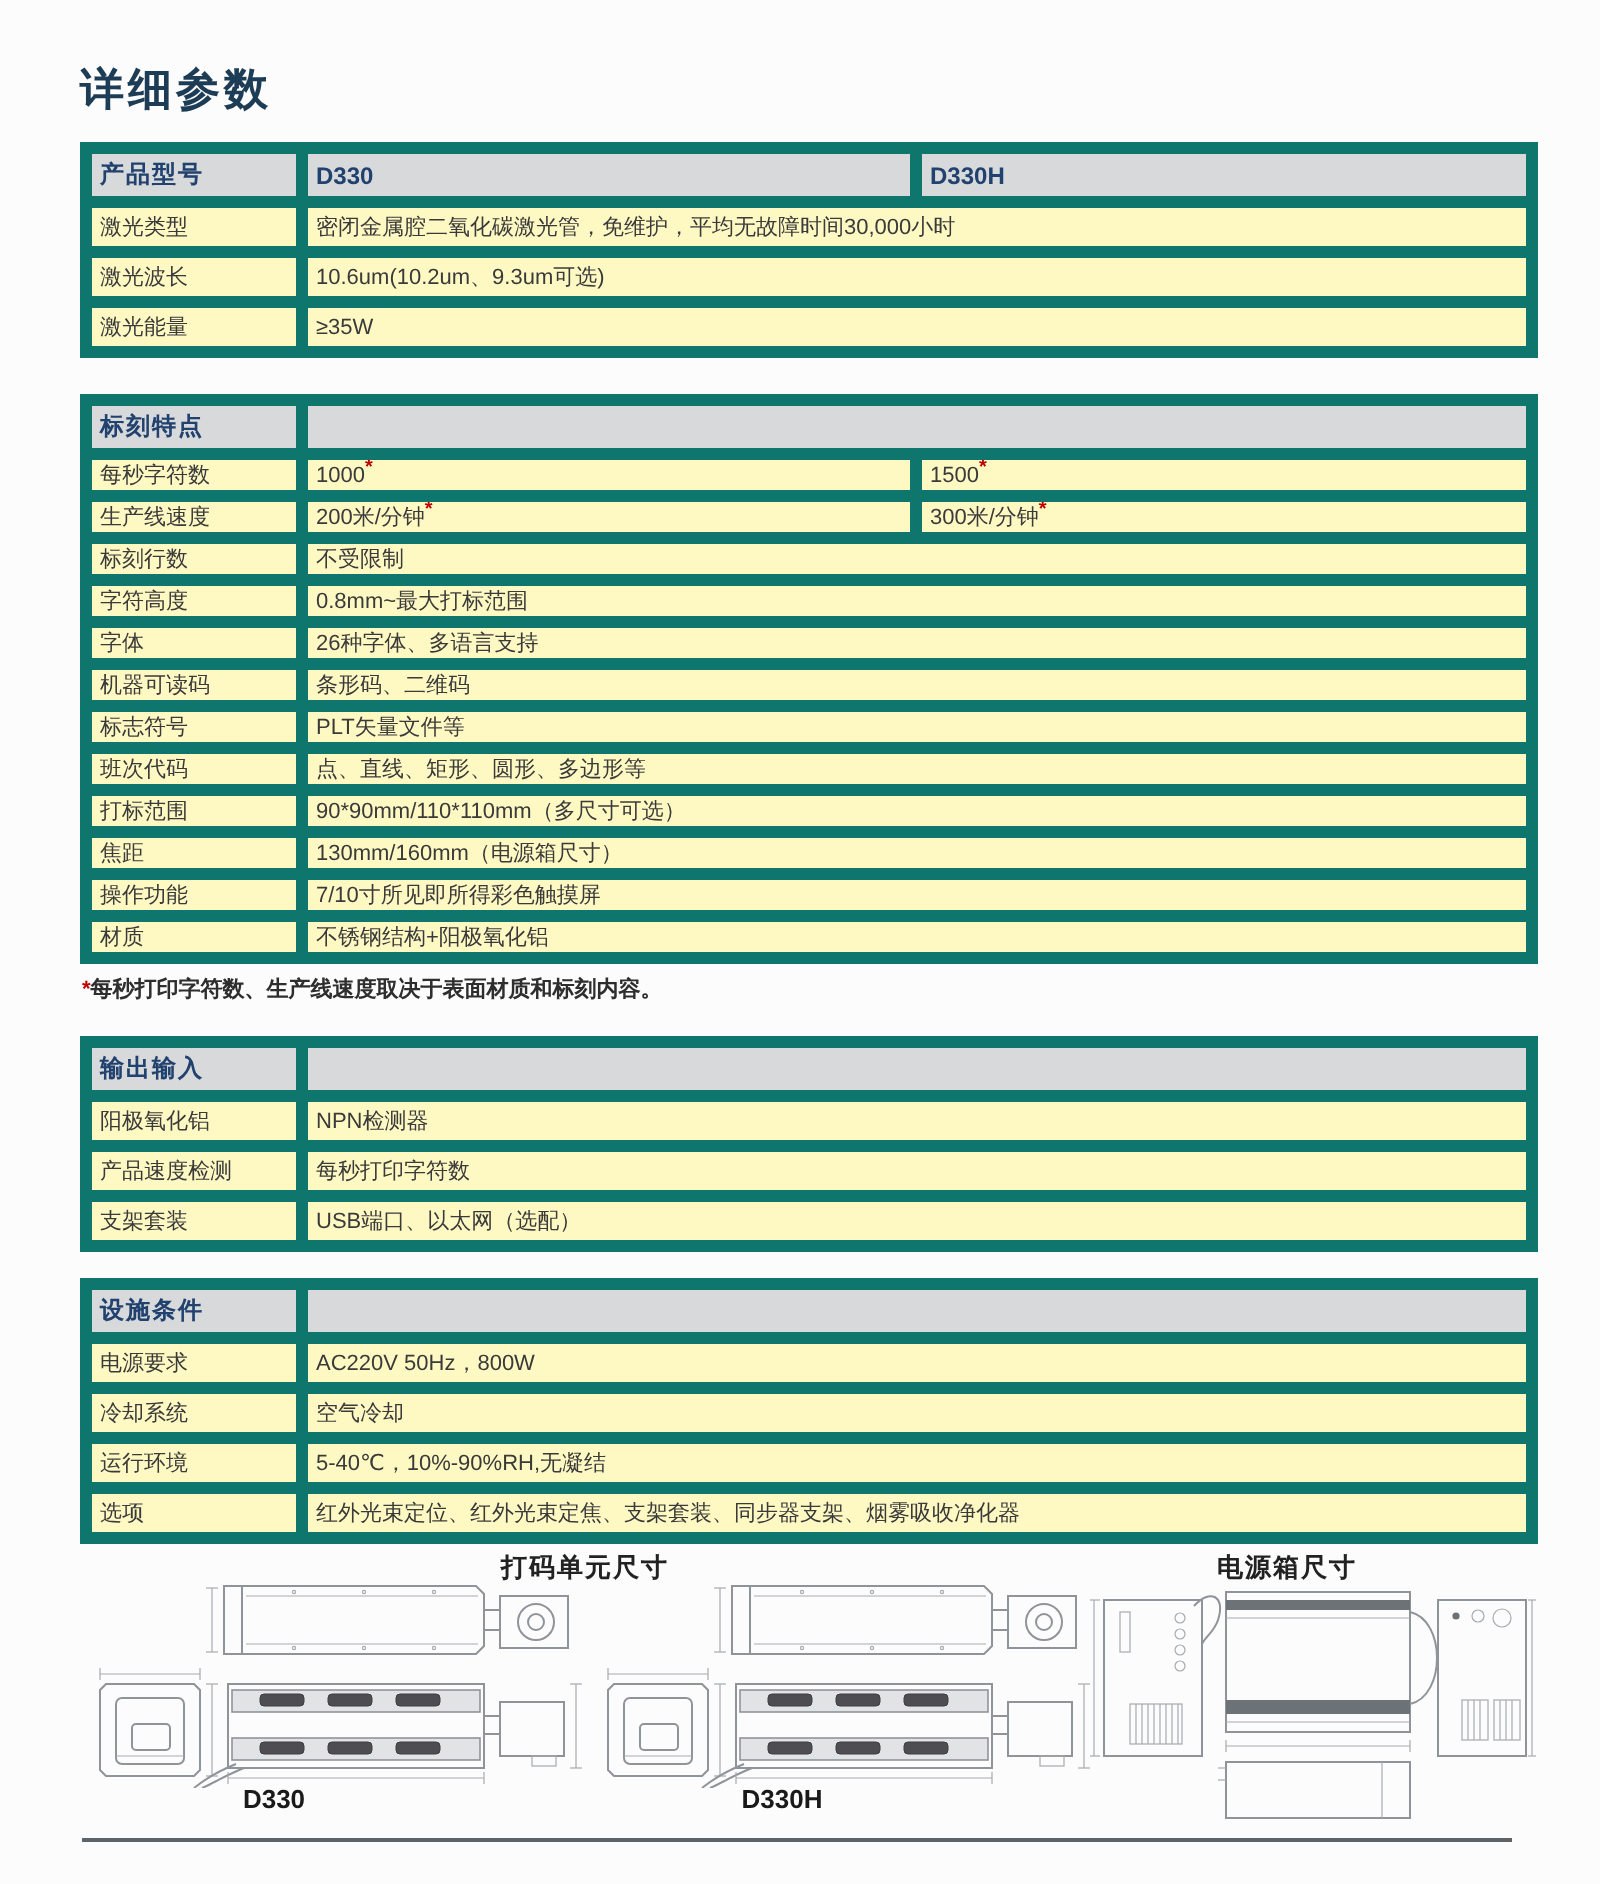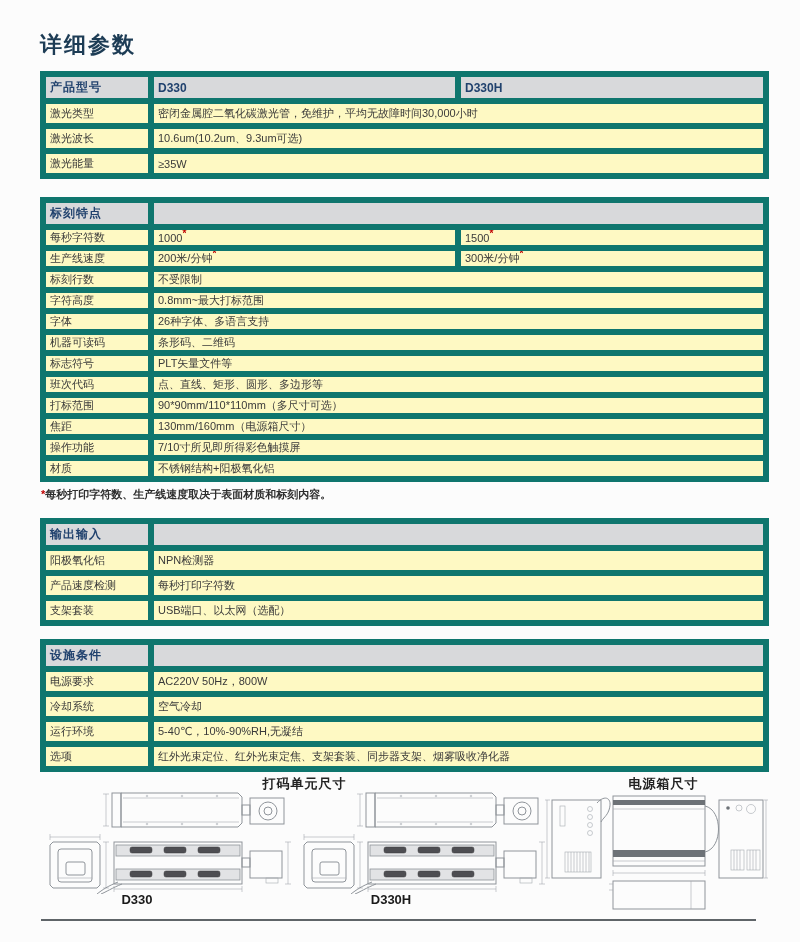--- a/index.html
+++ b/index.html
@@ -68,22 +68,22 @@
     width: 723px;
     height: 140px;
     margin-top: 3px;
   }
   .diagram-title {
     position: absolute; top: 0;
     font-size: 13px; font-weight: bold; color: #222;
     text-align: center;
     letter-spacing: 1px;
   }
-  .diagram-title.units { left: 12px; width: 505px; }
-  .diagram-title.power { left: 512px; width: 223px; }
+  .diagram-title.units { left: 0; width: 505px; }
+  .diagram-title.power { left: 492px; width: 223px; }
   .unit-block { position: absolute; top: 15px; width: 250px; }
   .unit-block.u1 { left: 2px; }
   .unit-block.u2 { left: 256px; }
   .unit-label {
     font-size: 13px; font-weight: bold; color: #1a1a1a;
     text-align: center; width: 190px; margin-top: -2px;
   }
   .power-block { position: absolute; top: 13px; left: 505px; width: 223px; }
 
   svg { display: block; }

